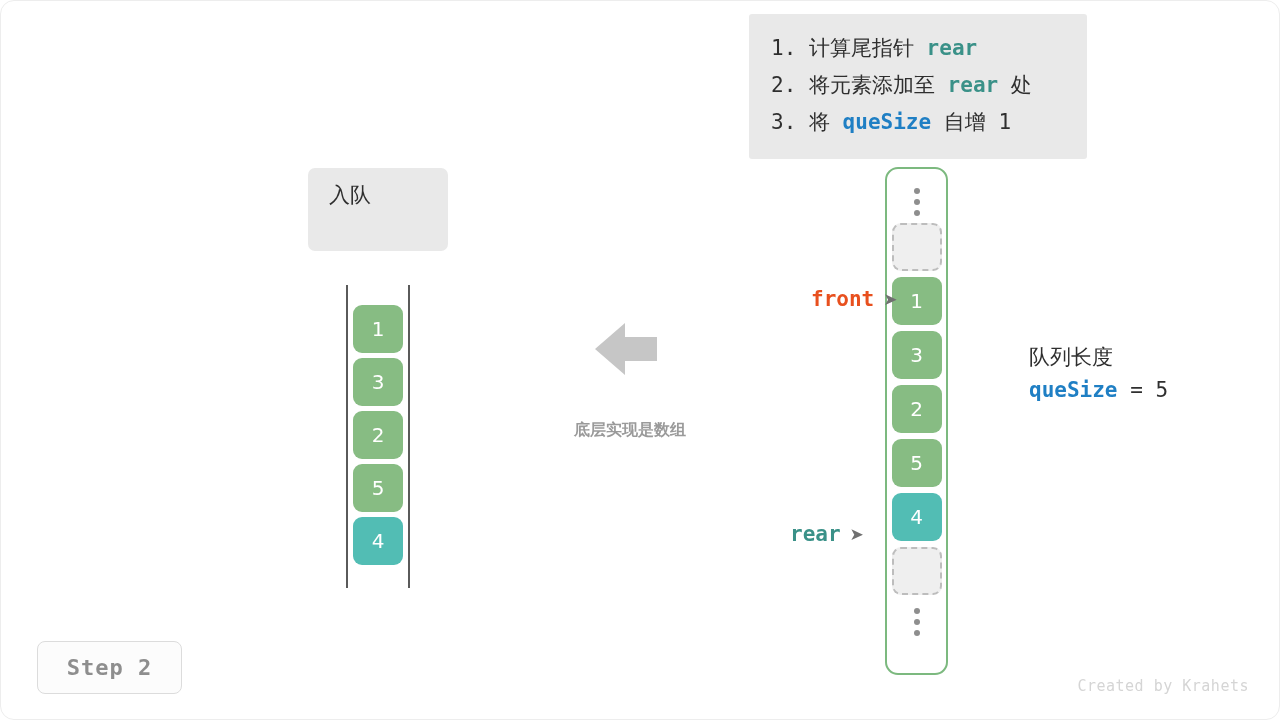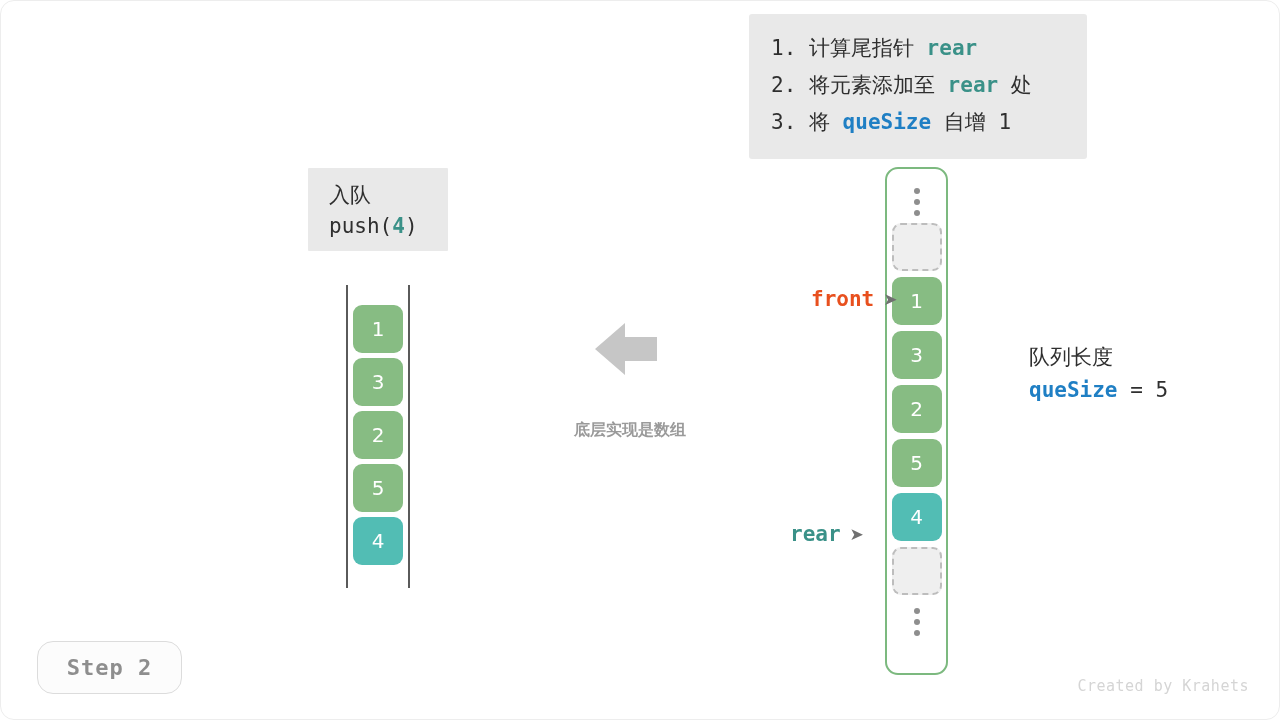--- a/index.html
+++ b/index.html
@@ -47,21 +47,21 @@
   .kw-blue { color: #1f7fc4; font-weight: bold; }
 
   
   #push-label {
     position: absolute;
     left: 307px;
     top: 167px;
     width: 140px;
     height: 83px;
     background: #e9e9e9;
-    border-radius: 1px;
+    border-radius: 7px;
     box-sizing: border-box;
     padding: 12px 0 0 21px;
   }
   #push-label .zh {
     font-family: "DejaVu Sans", sans-serif;
     font-size: 21px;
     line-height: 30px;
     color: #2f2f2f;
   }
   #push-label .code {
@@ -215,21 +215,21 @@
   #quesize-info .code .name { color: #1f7fc4; font-weight: bold; }
 
   
   #step-badge {
     position: absolute;
     left: 36px;
     top: 640px;
     width: 145px;
     height: 53px;
     border: 1px solid #dcdcdc;
-    border-radius: 16px;
+    border-radius: 8px;
     background: #fcfcfc;
     display: flex;
     align-items: center;
     justify-content: center;
     font-family: "DejaVu Sans Mono", monospace;
     font-size: 22px;
     font-weight: bold;
     color: #8e8e8e;
     letter-spacing: 1px;
     box-sizing: border-box;
@@ -261,21 +261,20 @@
       <span>将元素添加至 </span><span class="kw-teal">rear</span><span> 处</span>
     </div>
     <div class="instr-line">
       <span>3.</span>
       <span>将 </span><span class="kw-blue">queSize</span><span> 自增 1</span>
     </div>
   </div>
 
   <div id="push-label">
     <div class="zh">入队</div>
-    <div class="code"><span>push(</span><span class="val">4</span><span>)</span></div>
   </div>
 
   <div id="left-queue">
     <div class="rail left"></div>
     <div class="rail right"></div>
     <div class="cells">
       <div class="cell green">1</div>
       <div class="cell green">3</div>
       <div class="cell green">2</div>
       <div class="cell green">5</div>

